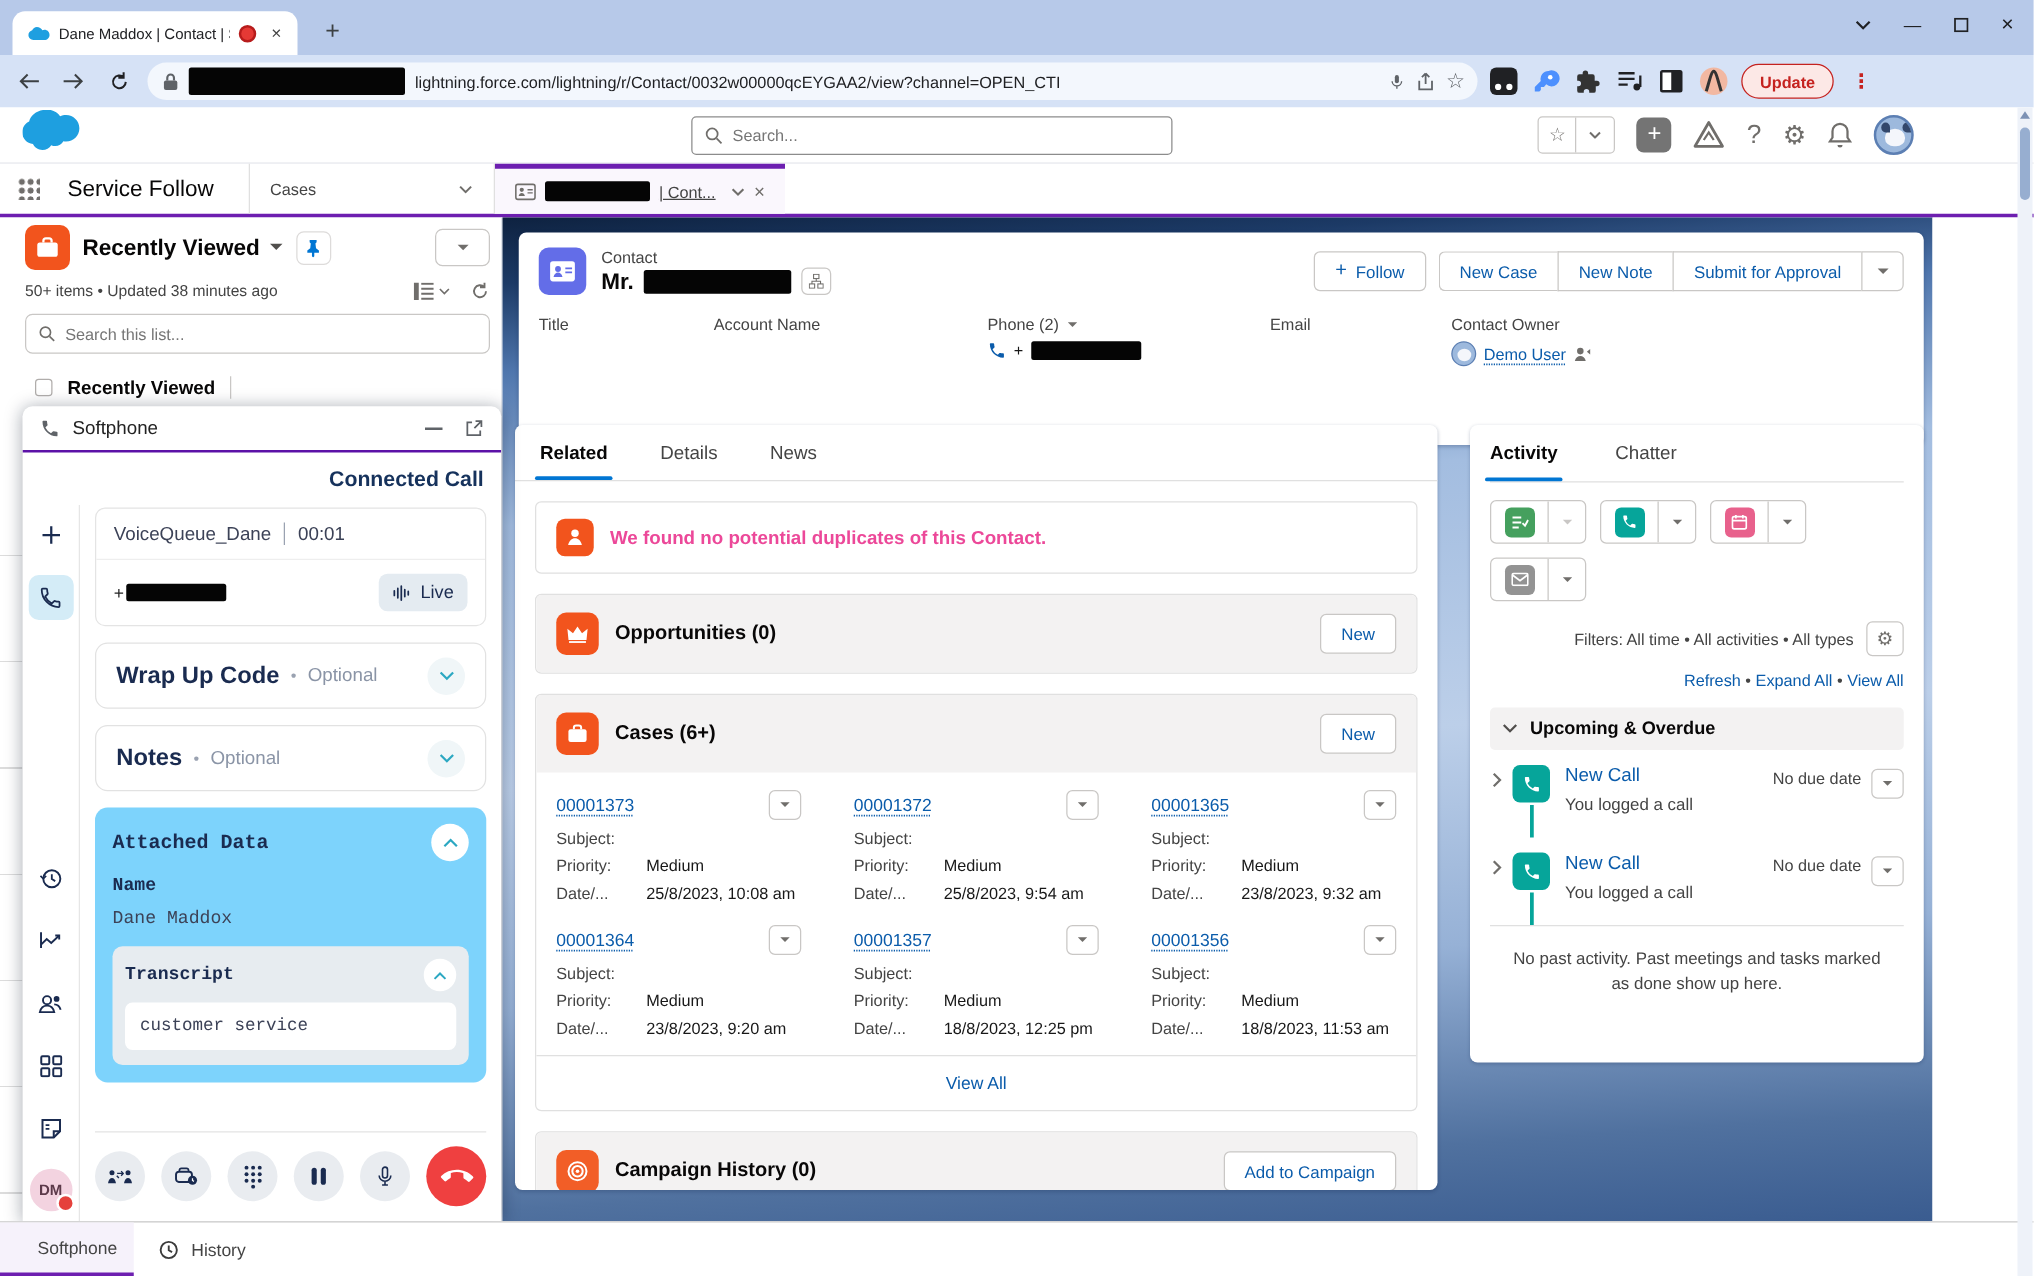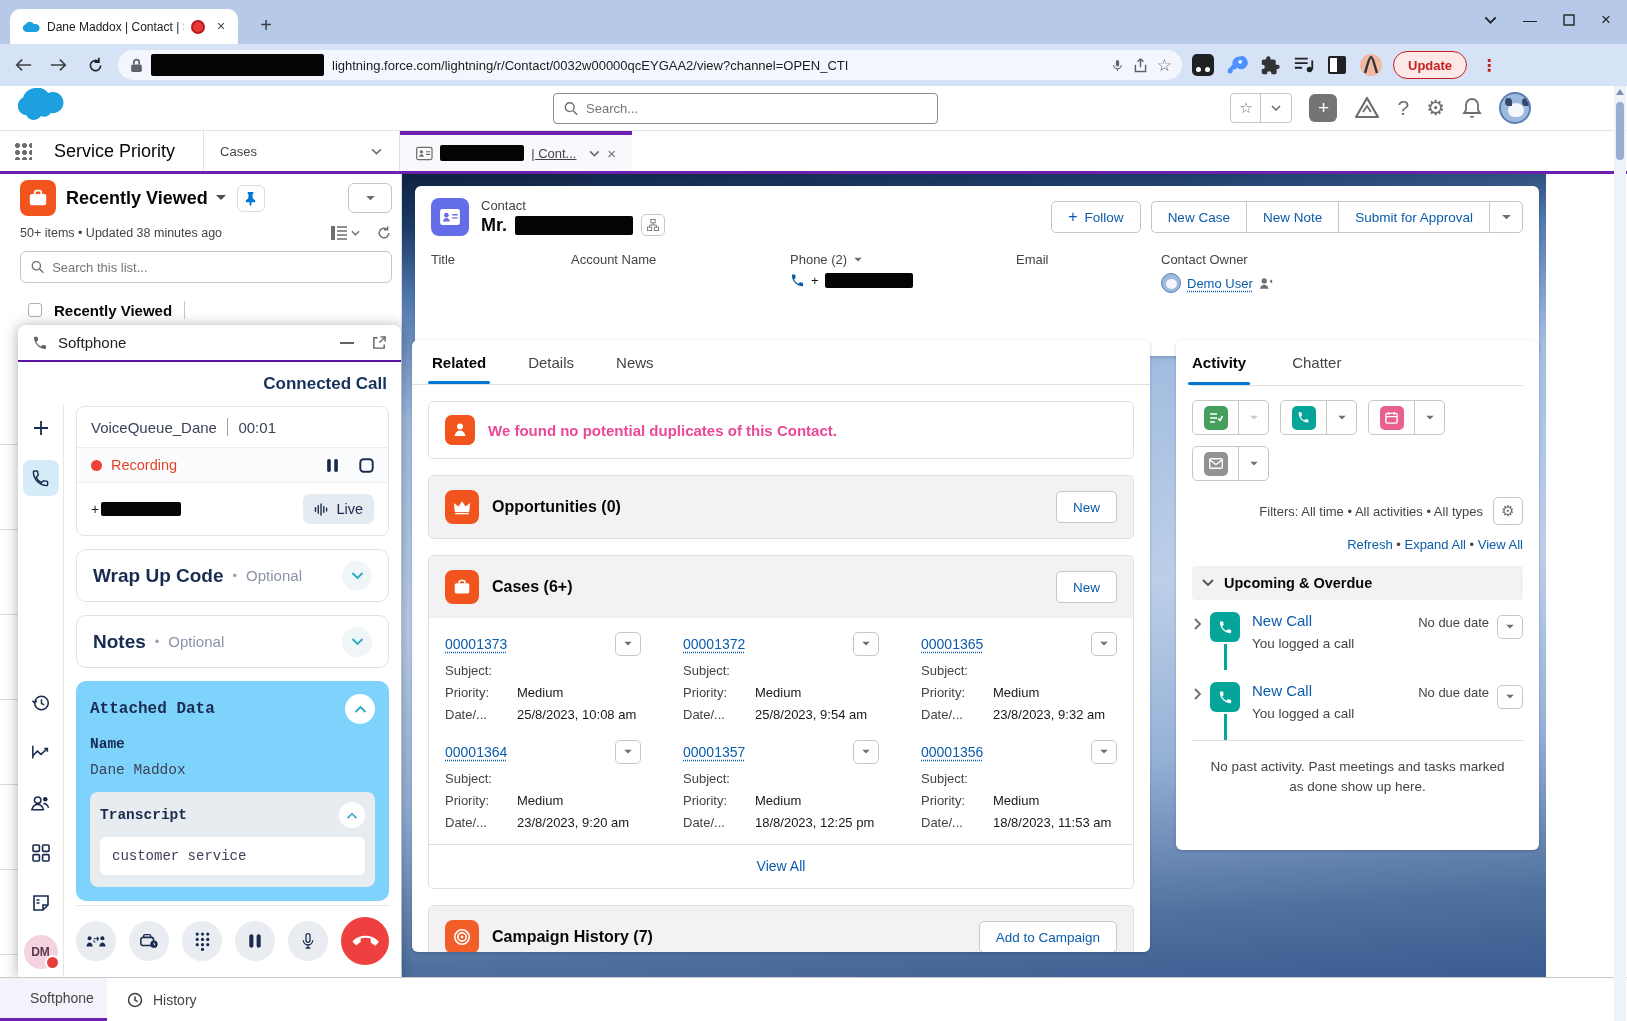--- a/index.html
+++ b/index.html
@@ -334,21 +334,21 @@
           <path d="M8 19a2 2 0 004 0" fill="#706e6b"></path>
         </svg>
       <div class="avatar-astro"></div>
     </div>
   </div>
 
   <div class="sfnav">
     <div class="waffle">
         <div class="waffle-grid"></div>
       </div>
-    <div class="appname">Service Priority</div>
+    <div class="appname">Service Follow</div>
     <div class="navtab cases">
         <span>Cases</span>
       </div>
     <div class="nav-chev">
         <svg width="11" height="7" viewBox="0 0 10 6">
           <path d="M1 1l4 4 4-4" fill="none" stroke="#706e6b" stroke-width="1.5"></path>
         </svg>
       </div>
     <div class="navtab active">
       <svg width="17" height="15" viewBox="0 0 20 16" class="icx">
@@ -690,21 +690,21 @@
 
           <div class="inner-card">
             <div class="sec-head">
               <div class="objicon" style="width:34px;height:34px;background:#f25e27;">
                   <svg width="18" height="18" viewBox="0 0 20 20">
                     <circle cx="10" cy="10" r="8" fill="none" stroke="#fff" stroke-width="1.8"></circle>
                     <circle cx="10" cy="10" r="4.6" fill="none" stroke="#fff" stroke-width="1.8"></circle>
                     <circle cx="10" cy="10" r="1.6" fill="#fff"></circle>
                   </svg>
                 </div>
-              <div class="sec-title">Campaign History (7)</div>
+              <div class="sec-title">Campaign History (0)</div>
               <div class="btn">Add to Campaign</div>
             </div>
           </div>
 
         </div>
       </div>
 
       <div class="card activity-col">
         <div class="act-tabs">
           <div class="ptab active">Activity</div>
@@ -919,33 +919,20 @@
           <div class="dm-av">
               <span>DM</span>
             </div>
         </div>
         <div class="sp-main">
           <div class="callcard">
             <div class="r1">
               <span>VoiceQueue_Dane</span>
               <span class="vline"></span>
               <span>00:01</span>
-            </div>
-            <div class="r2">
-              <span class="recdot"></span>
-              <span class="rec-label">Recording</span>
-              <span class="ctl">
-                <svg width="13" height="15" viewBox="0 0 12 14">
-                    <rect x="1" y="1" width="3.4" height="12" rx="1.5" fill="#1a2b50"></rect>
-                    <rect x="7.6" y="1" width="3.4" height="12" rx="1.5" fill="#1a2b50"></rect>
-                  </svg>
-                <svg width="15" height="15" viewBox="0 0 14 14">
-                    <rect x="1.2" y="1.2" width="11.6" height="11.6" rx="3" fill="none" stroke="#1a2b50" stroke-width="1.8"></rect>
-                  </svg>
-              </span>
             </div>
             <div class="r3">
               <span class="plussign">+</span>
               <span class="redact" style="width:80px; height:14px;"></span>
               <span class="live-badge">
                 <svg width="15" height="13" viewBox="0 0 16 14">
                     <path d="M1.5 5v4M4.5 3v8M7.5 1v12M10.5 4v6M13.5 5.5v3" stroke="#1a2b50" stroke-width="1.5" stroke-linecap="round"></path>
                   </svg>
                 <span>Live</span>
               </span>

